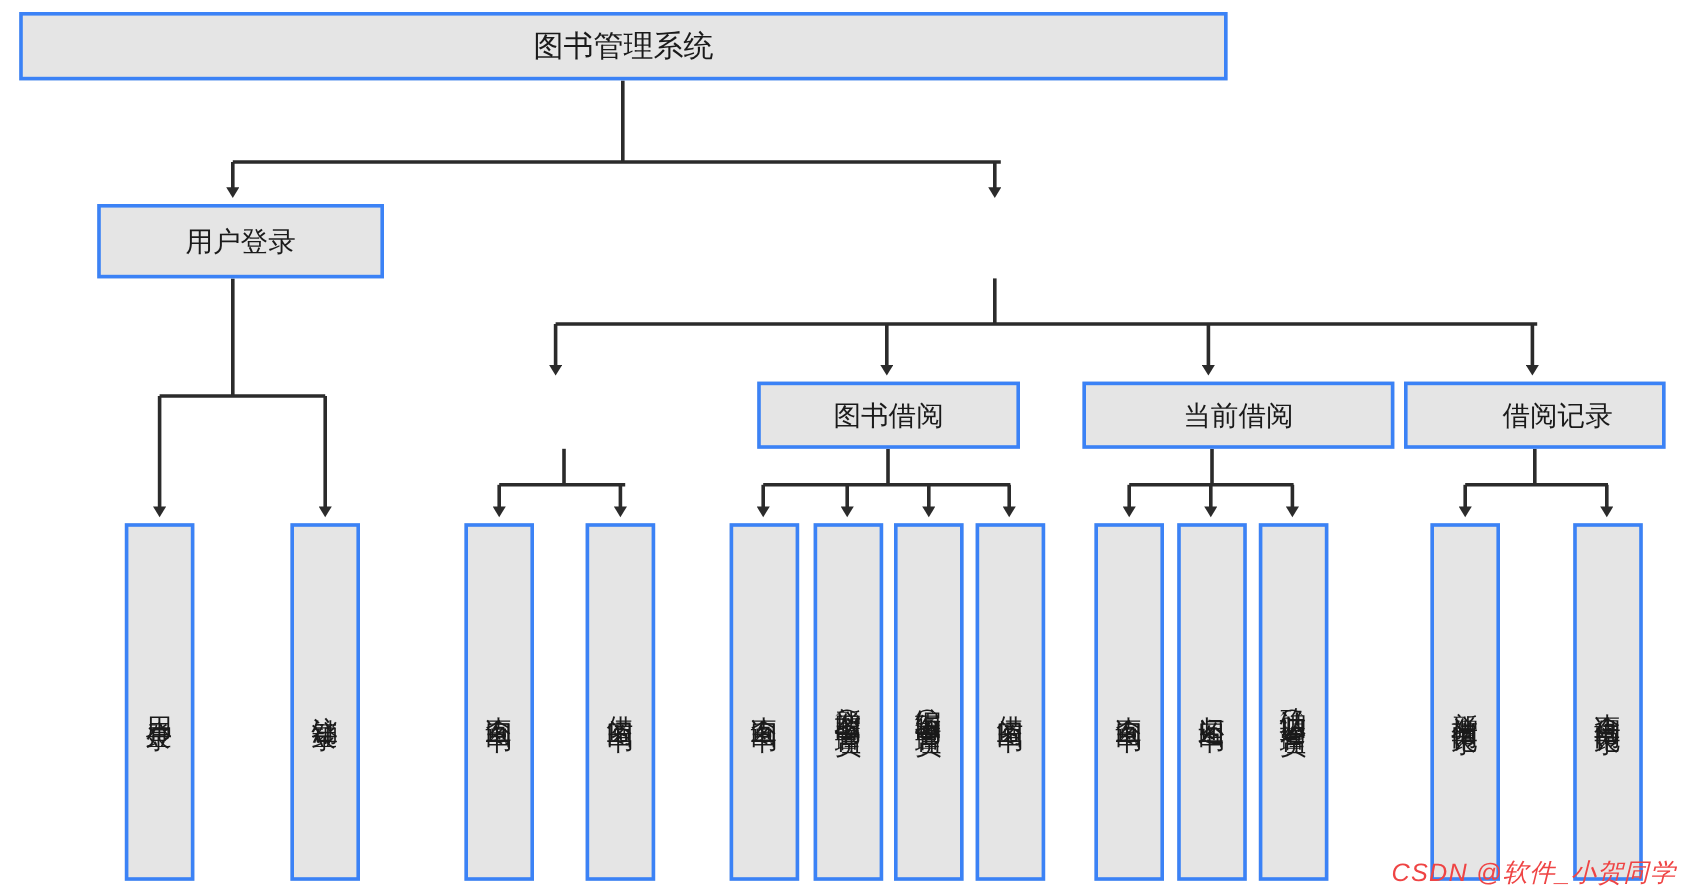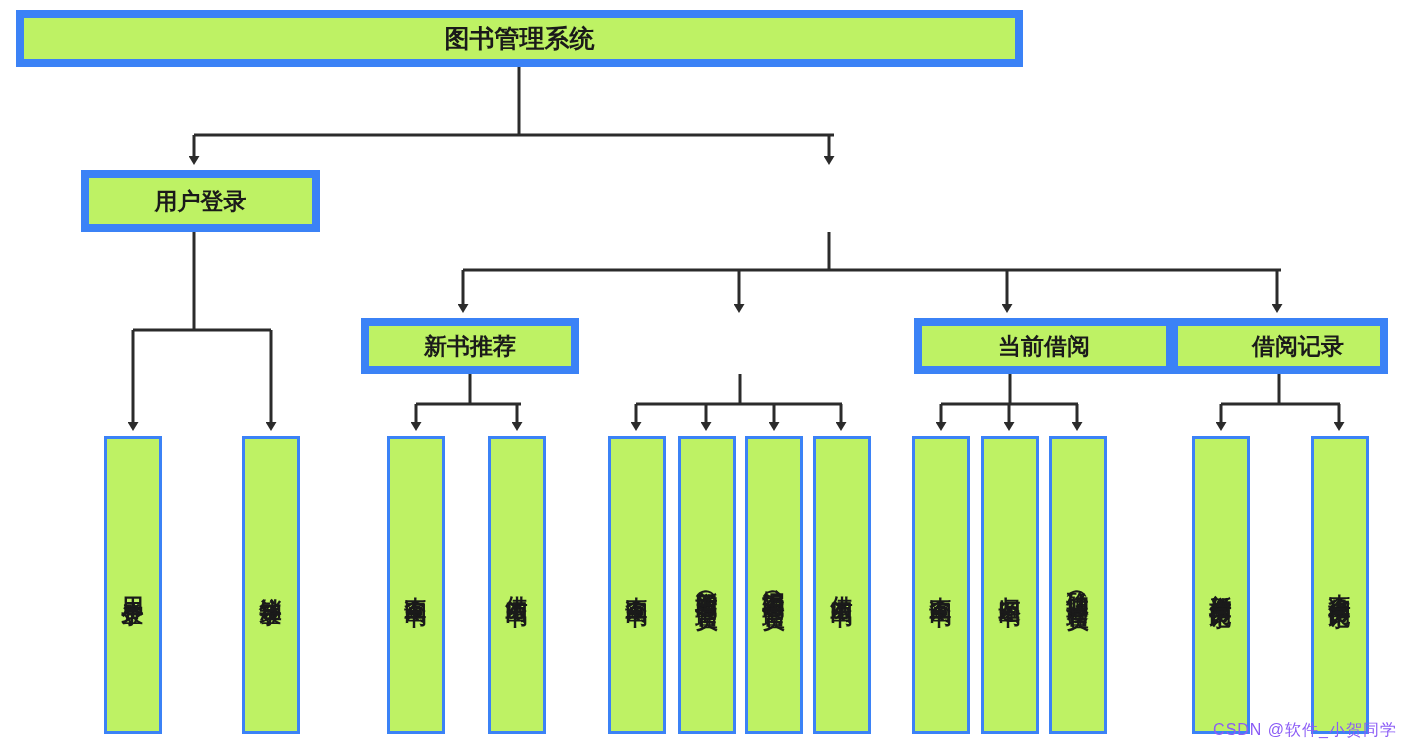--- a/index.html
+++ b/index.html
@@ -13,28 +13,27 @@
   #canvas {
     position: relative;
     width: 1405px;
     height: 747px;
     background: #ffffff;
     overflow: hidden;
   }
   .node {
     position: absolute;
     box-sizing: border-box;
-    border: 8px solid #3b82f6;
-    background: #bef264;
+    border: 3px solid #3b82f6;
+    background: #e5e5e5;
     display: flex;
     align-items: center;
     justify-content: center;
     color: #1a1a1a;
     text-align: center;
-    font-weight: bold;
   }
   .node.root {
     left: 16px;
     top: 10px;
     width: 1007px;
     height: 57px;
     font-size: 25px;
   }
   .node.lvl2 {
     height: 62px;
@@ -72,24 +71,25 @@
     left: 0;
     top: 0;
     width: 1405px;
     height: 747px;
     pointer-events: none;
   }
   .watermark {
     position: absolute;
     right: 8px;
     bottom: 6px;
-    font-size: 16px;
-    color: #8b5cf6;
+    font-size: 21px;
+    color: #ef4444;
     letter-spacing: 1px;
     white-space: nowrap;
+    font-style: italic;
   }
 </style>
 </head>
 <body>
 
 <div id="canvas">
 
   <svg class="wires" viewBox="0 0 1405 747" xmlns="http://www.w3.org/2000/svg">
     <defs>
       <marker id="arrow" markerWidth="10" markerHeight="11" refX="2" refY="5.5" orient="auto" markerUnits="userSpaceOnUse">
@@ -141,24 +141,24 @@
   </svg>
 
   <div class="node root">
     <span>图书管理系统</span>
   </div>
 
   <div class="node lvl2" style="left:81px; top:170px; width:239px;">
     <span>用户登录</span>
   </div>
 
-  <div class="node lvl3" style="left:361px; top:318px; width:218px;">
-    <span>新书推荐</span>
-  </div>
-  <div class="node lvl3" style="left:902px; top:318px; width:260px;margin-left:12px;">
+  <div class="node lvl3" style="left:631px; top:318px; width:219px;">
+    <span>图书借阅</span>
+  </div>
+  <div class="node lvl3" style="left:902px; top:318px; width:260px;">
     <span>当前借阅</span>
   </div>
   <div class="node lvl3" style="left:1170px; top:318px; width:218px;padding-left:38px;">
     <span>借阅记录</span>
   </div>
 
   <div class="node leaf" style="left:104px; width:58px;">
     <div class="leaf-inner">
       <span class="vtext">用户登录</span>
     </div>

